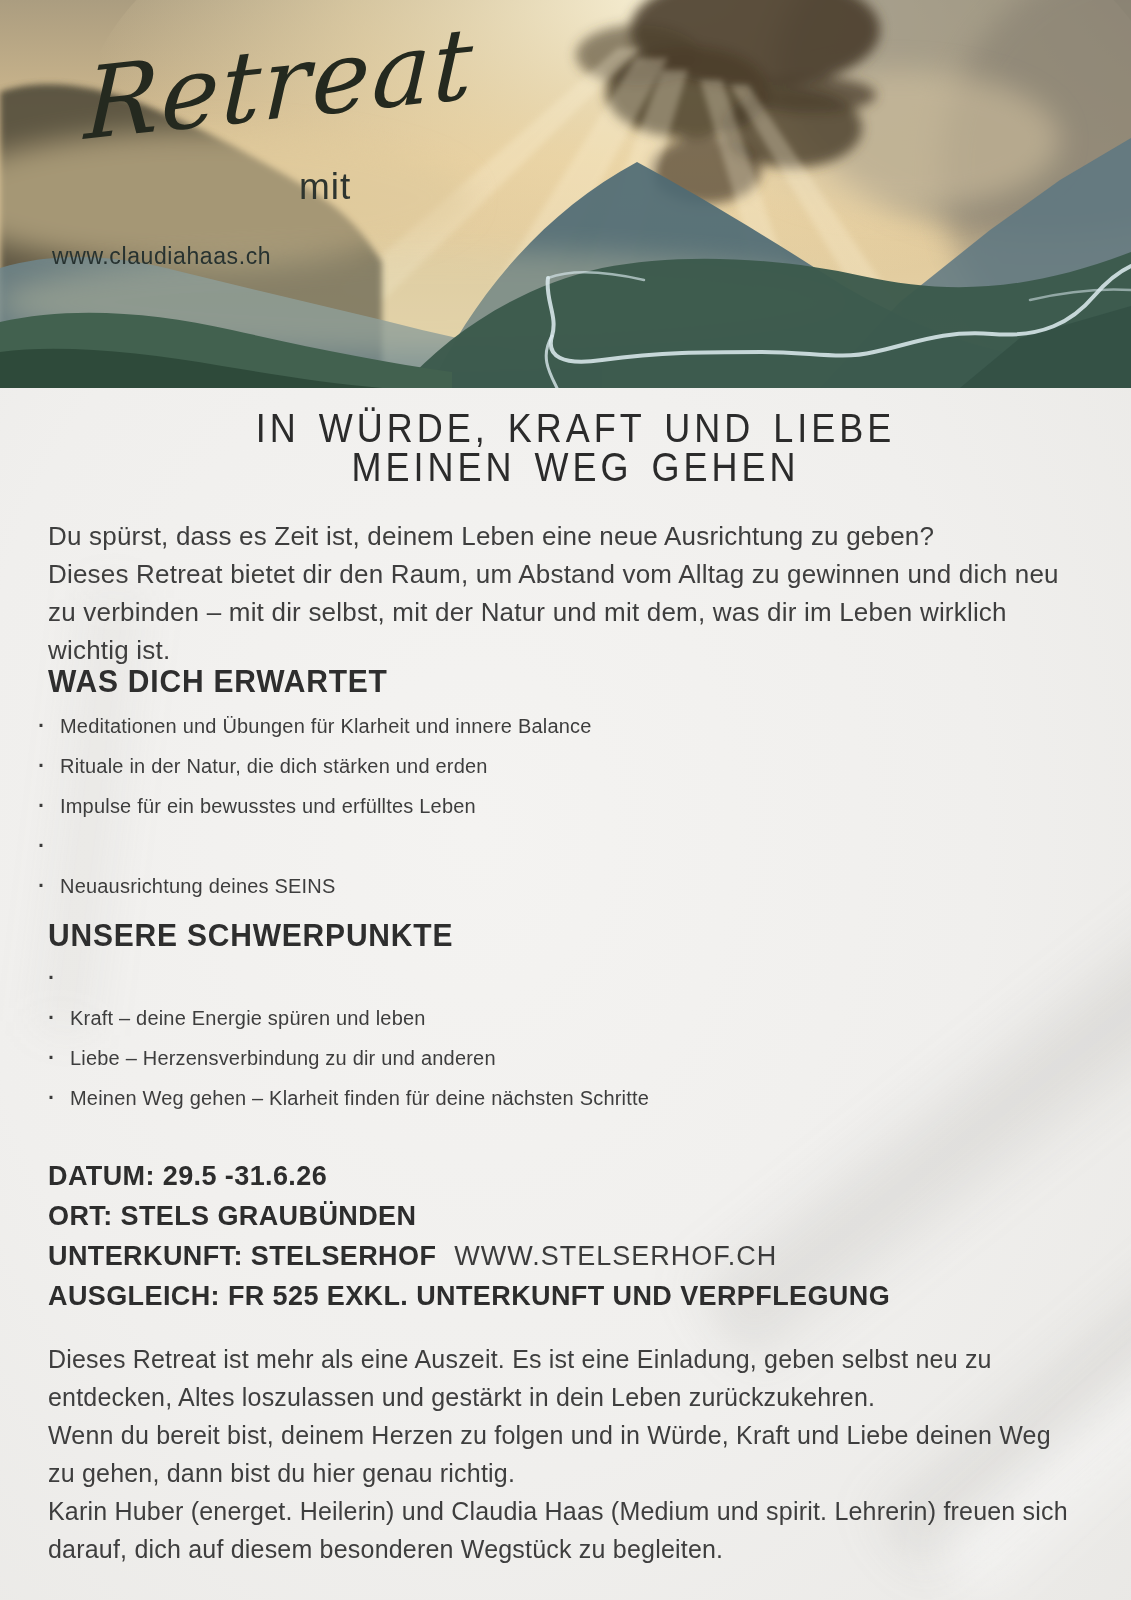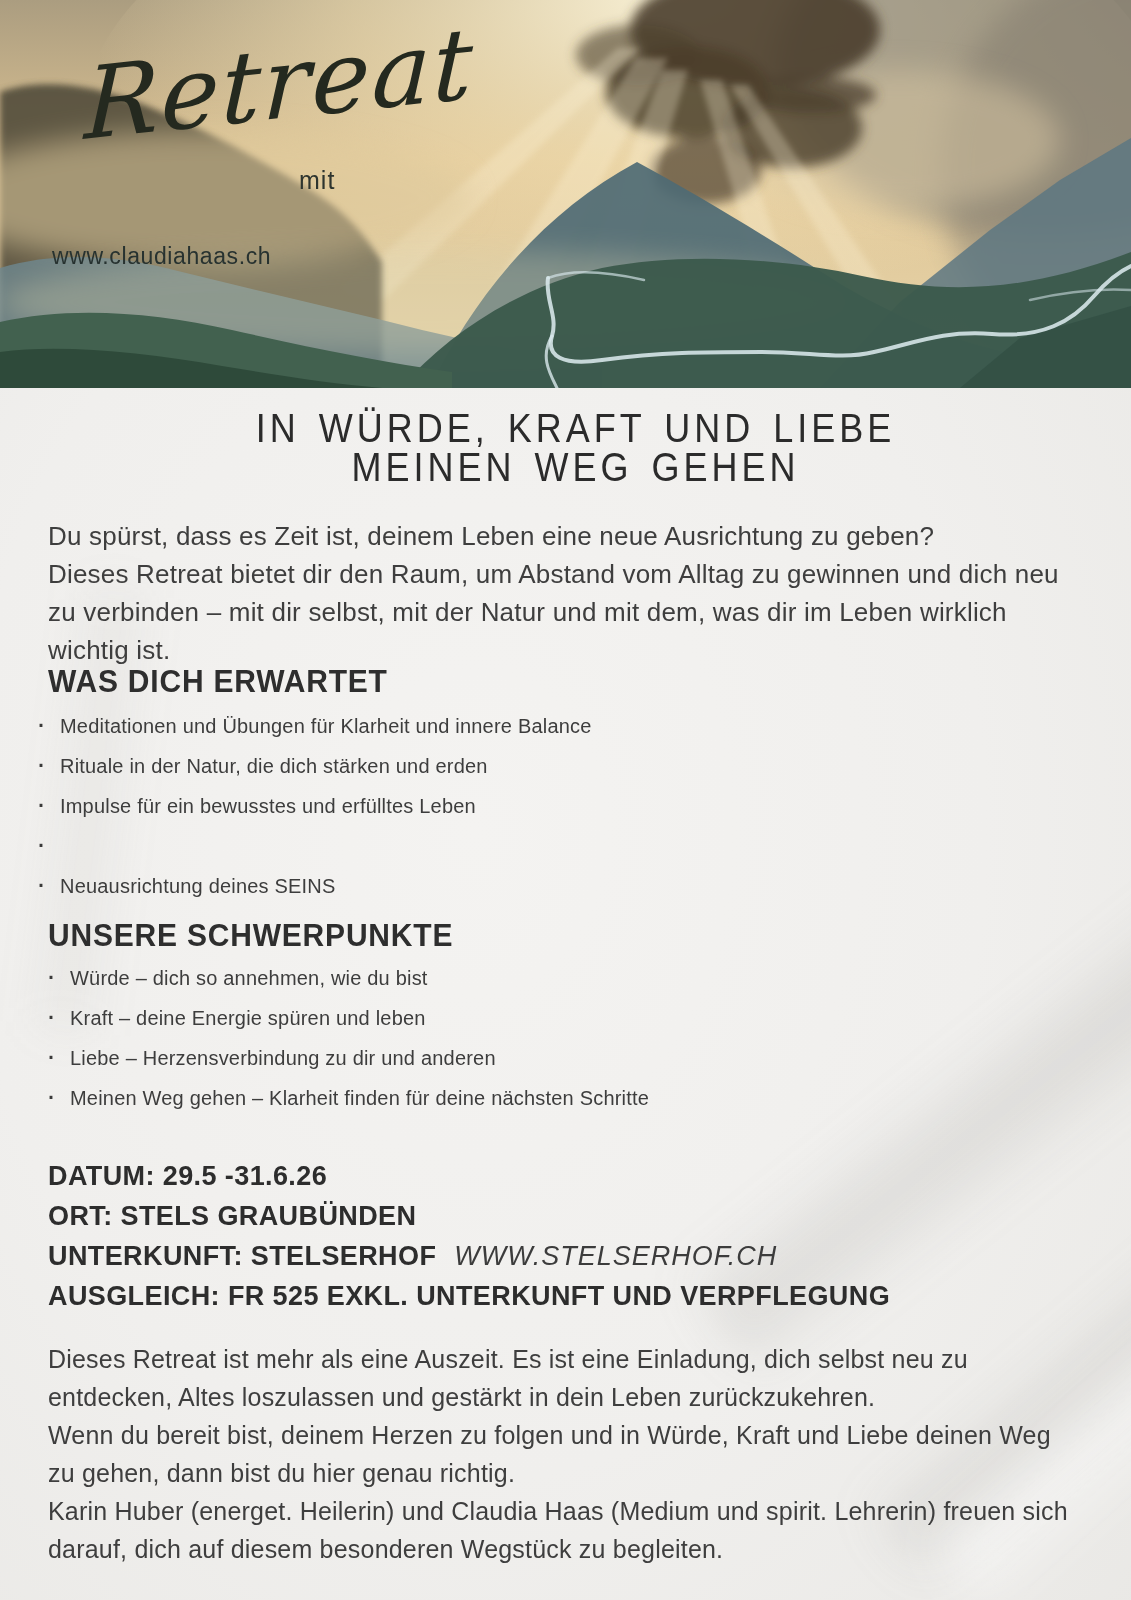--- a/index.html
+++ b/index.html
@@ -10,21 +10,21 @@
   }
   
   .hero{position:absolute;left:0;top:0;width:1131px;height:388px;overflow:hidden;}
   .hero svg{display:block;}
   .retreat-script{
     position:absolute;left:84px;top:34px;
     font-family:"DejaVu Serif", serif;font-style:italic;font-size:99px;line-height:1;
     color:#24291f;transform:rotate(-6deg) skewX(-8deg);letter-spacing:2px;
   }
   .mit{
-    position:absolute;left:299px;top:166px;font-size:25px;color:#2e352f;letter-spacing:1px;
+    position:absolute;left:299px;top:166px;font-size:37px;color:#2e352f;letter-spacing:1px;
   }
   .hero-urls{position:absolute;left:52px;top:237px;}
   .hero-url{font-size:23px;line-height:38px;color:#273230;letter-spacing:0.6px;}
   
   .shadow{position:absolute;pointer-events:none;filter:blur(22px);}
   .s1{left:640px;top:1020px;width:760px;height:150px;transform:rotate(-38deg);
       background:linear-gradient(rgba(255,255,255,0), rgba(125,124,118,0.16), rgba(255,255,255,0));}
   .s2{left:820px;top:1280px;width:640px;height:120px;transform:rotate(-40deg);
       background:linear-gradient(rgba(255,255,255,0), rgba(125,124,118,0.14), rgba(255,255,255,0));}
   .s3{left:50px;top:590px;width:80px;height:440px;transform:rotate(7deg);
@@ -50,21 +50,21 @@
   
   .list{position:absolute;margin:0;padding:0;list-style:none;}
   .expect-list{left:36px;top:706px;}
   .focus-list{left:46px;top:958px;}
   .row{display:flex;align-items:baseline;height:40px;}
   .dot{width:24px;font-size:30px;color:#3a3a3a;flex:0 0 auto;}
   .txt{font-size:20px;line-height:40px;color:#3d3d3d;letter-spacing:0.2px;white-space:nowrap;}
   
   .details{position:absolute;left:48px;top:1156px;}
   .d-line{font-size:27px;line-height:40px;font-weight:bold;color:#2d2d2d;letter-spacing:0.4px;}
-  .d-light{font-weight:400;color:#3c3c3c;margin-left:10px;letter-spacing:1px;font-style:italic;}
+  .d-light{font-weight:400;color:#3c3c3c;margin-left:10px;letter-spacing:1px;}
   
   .closing{position:absolute;left:48px;top:1340px;width:1030px;}
   .c-para{font-size:25px;line-height:38px;color:#3e3e3e;letter-spacing:0.2px;margin:0;}
 </style>
 </head>
 <body>
 
 <div class="page">
 
   <div class="hero">
@@ -184,21 +184,20 @@
     <li class="row">
       <span class="dot">·</span>
       <span class="txt">Neuausrichtung deines SEINS</span>
     </li>
   </ul>
 
   <h2 class="h focus-h">UNSERE SCHWERPUNKTE</h2>
   <ul class="list focus-list">
     <li class="row">
       <span class="dot">·</span>
-      <span class="txt">Würde – dich so annehmen, wie du bist</span>
     </li>
     <li class="row">
       <span class="dot">·</span>
       <span class="txt">Kraft – deine Energie spüren und leben</span>
     </li>
     <li class="row">
       <span class="dot">·</span>
       <span class="txt">Liebe – Herzensverbindung zu dir und anderen</span>
     </li>
     <li class="row">
@@ -211,18 +210,18 @@
     <div class="d-line">DATUM: 29.5 -31.6.26</div>
     <div class="d-line">ORT: STELS GRAUBÜNDEN</div>
     <div class="d-line">
       <span>UNTERKUNFT: STELSERHOF</span>
       <span class="d-light">WWW.STELSERHOF.CH</span>
     </div>
     <div class="d-line">AUSGLEICH: FR 525 EXKL. UNTERKUNFT UND VERPFLEGUNG</div>
   </div>
 
   <div class="closing">
-    <div class="c-para">Dieses Retreat ist mehr als eine Auszeit. Es ist eine Einladung, dich selbst neu zu entdecken, Altes loszulassen und gestärkt in dein Leben zurückzukehren.</div>
+    <div class="c-para">Dieses Retreat ist mehr als eine Auszeit. Es ist eine Einladung, geben selbst neu zu entdecken, Altes loszulassen und gestärkt in dein Leben zurückzukehren.</div>
     <div class="c-para">Wenn du bereit bist, deinem Herzen zu folgen und in Würde, Kraft und Liebe deinen Weg zu gehen, dann bist du hier genau richtig.</div>
     <div class="c-para">Karin Huber (energet. Heilerin) und Claudia Haas (Medium und spirit. Lehrerin) freuen sich darauf, dich auf diesem besonderen Wegstück zu begleiten.</div>
   </div>
 
 </div>
 
 </body></html>

